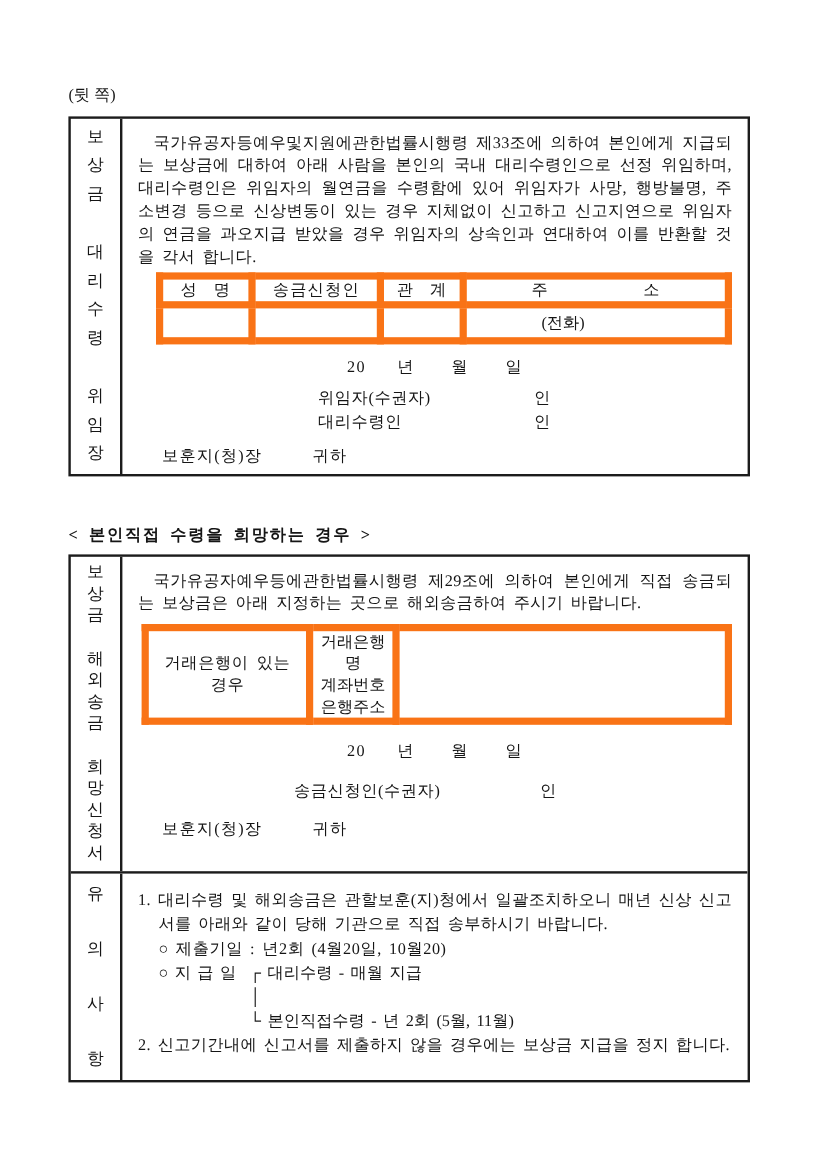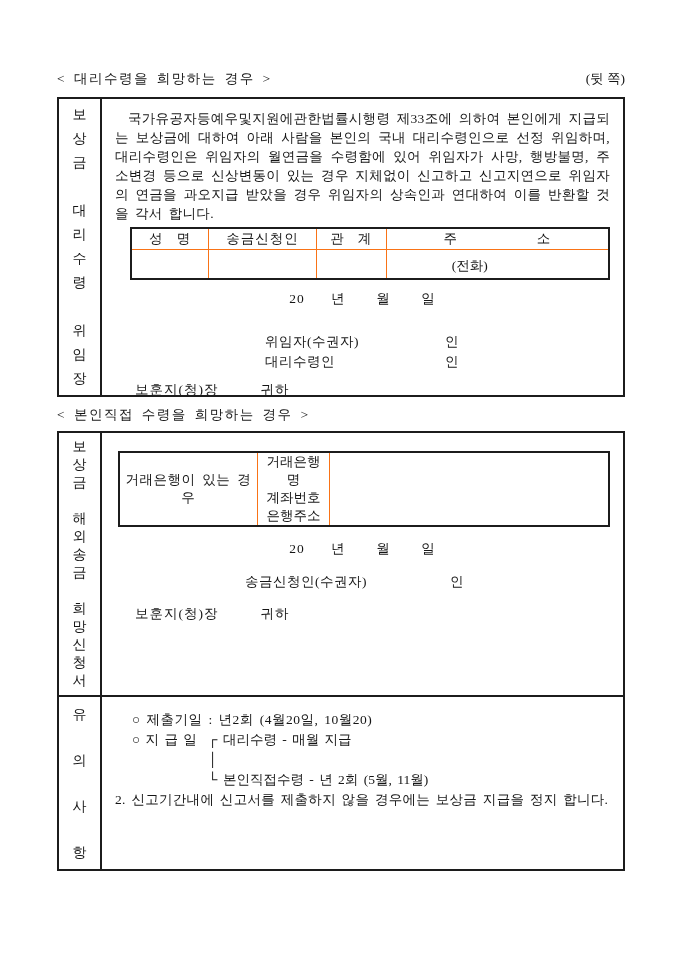--- a/index.html
+++ b/index.html
@@ -4,58 +4,58 @@
 <style>
   * { margin:0; padding:0; box-sizing:border-box; }
   html,body { background:#ffffff; }
   .page {
     width:680px; height:962px; background:#fff; color:#151515;
     font-family:"Liberation Serif","DejaVu Serif",serif;
     font-size:13.5px; padding:70px 55px 0 57px; overflow:hidden;
   }
   .top-row { display:flex; justify-content:space-between; align-items:flex-end; margin-bottom:9px; }
   .sec-title { letter-spacing:1.5px; word-spacing:3px; }
-  .hdr2 { margin-top:9px; margin-bottom:7px; }
+  .hdr2 { margin-top:40px; margin-bottom:7px;font-weight:bold; }
   .box { border:2px solid #1c1c1c; display:flex; overflow:hidden; }
   .box1 { height:300px; }
   .stack { flex-direction:column; }
   .row { display:flex; overflow:hidden; }
   .row-a { height:262px; }
   .row-b { height:174px; border-top:2px solid #1c1c1c; }
   .side-col {
     width:43px; border-right:2px solid #1c1c1c; flex:0 0 43px;
     display:flex; align-items:center; justify-content:center;
     text-align:center; font-size:14px;
   }
   .v { white-space:pre-line; line-height:24px; letter-spacing:0; }
   .row-a .v { line-height:18px; }
   .row-b .v { line-height:23px; }
   .content { flex:1; padding:10px 13px 4px 13px; overflow:hidden; }
   .stmt { text-align:justify; text-indent:13px; line-height:19px; word-spacing:2.5px; letter-spacing:0.3px; }
   .tbl-title { margin:7px 0 0 2px; letter-spacing:1px; word-spacing:2px; }
   table { border-collapse:collapse; border:2px solid #1c1c1c; }
-  th,td { border:1px solid #f97316; font-weight:normal; }
+  th,td { border:6px solid #f97316; font-weight:normal; }
   .t1 { margin:4px 0 0 15px; }
   .t1 th { white-space:pre; text-align:center; height:21px; letter-spacing:1px; }
   .t1 td { height:30px; }
   .c-name  { width:78px; }
   .c-rrn   { width:108px; }
   .c-rel   { width:70px; }
   .c-addr  { width:224px;margin-top:12px; }
   .phone-cell { text-align:center; vertical-align:bottom; padding:0 55px 3px 0; }
   .t2 { margin:8px 0 0 3px; }
   .t2 td { padding:0 4px; }
   .c-case  { width:139px; text-align:center; letter-spacing:0.5px; word-spacing:3px; }
   .c-field { width:73px;  text-align:center; }
   .c-val   { width:281px; }
   .t2 .r1 td { height:56px; }
   .t2 .r2 td { height:46px; }
   .pre-center { white-space:pre-line; line-height:18px; }
   .date-line { text-align:center; white-space:pre; margin-top:10px; line-height:18px; letter-spacing:1px; }
-  .sig-block { margin-top:24px; }
+  .sig-block { margin-top:7px; }
   .sig-row { display:flex; margin-left:150px; line-height:20px; letter-spacing:0.5px; }
   .sig-label { width:180px; }
   .sig-row-2 { margin-left:130px; margin-top:14px; }
   .sig-row-2 .sig-label { width:205px; }
   .addr-row { margin:8px 0 0 20px; display:flex; line-height:19px; letter-spacing:1px; }
   .addr-suffix { margin-left:42px; }
   .row-a .date-line { margin-top:13px; }
   .row-a .addr-row { margin-top:12px; }
   .row-b .content { padding:12px 13px 4px 13px; line-height:20px; }
   .hang { padding-left:17px; text-indent:-17px; text-align:justify; line-height:20px; word-spacing:2px; letter-spacing:0.3px; }
@@ -64,21 +64,20 @@
   .payday-label { width:76px; flex:0 0 76px; letter-spacing:1px; }
   .bracket { white-space:pre-line; line-height:20px; word-spacing:2px; }
   .item2 { }
 </style>
 </head>
 <body>
 
 <div class="page">
 
   <div class="top-row">
-    <span class="sec-title">&lt; 대리수령을 희망하는 경우 &gt;</span>
     <span>(뒷 쪽)</span>
   </div>
 
   <div class="box box1">
     <div class="side-col">
       <div class="v">보
 상
 금
 
 대
@@ -143,20 +142,21 @@
 송
 금
 
 희
 망
 신
 청
 서</div>
       </div>
       <div class="content">
+        <p class="stmt">국가유공자예우등에관한법률시행령 제29조에 의하여 본인에게 직접 송금되는 보상금은 아래 지정하는 곳으로 해외송금하여 주시기 바랍니다.</p>
         <table class="t2">
           <tbody>
             <tr class="r1">
               <td class="c-case">거래은행이 있는 경우</td>
               <td class="c-field">
                   <div class="pre-center">거래은행명
 계좌번호
 은행주소</div>
                 </td>
               <td class="c-val"></td>
@@ -179,20 +179,21 @@
       <div class="side-col">
         <div class="v">유
 
 의
 
 사
 
 항</div>
       </div>
       <div class="content">
+        <p class="hang">1. 대리수령 및 해외송금은 관할보훈(지)청에서 일괄조치하오니 매년 신상 신고서를 아래와 같이 당해 기관으로 직접 송부하시기 바랍니다.</p>
         <div class="bullet">○ 제출기일 : 년2회 (4월20일, 10월20)</div>
         <div class="payday">
           <span class="payday-label">○ 지 급 일</span>
           <span class="bracket">┌ 대리수령 - 매월 지급
 │
 └ 본인직접수령 - 년 2회 (5월, 11월)</span>
         </div>
         <p class="hang item2">2. 신고기간내에 신고서를 제출하지 않을 경우에는 보상금 지급을 정지 합니다.</p>
       </div>
     </div>

